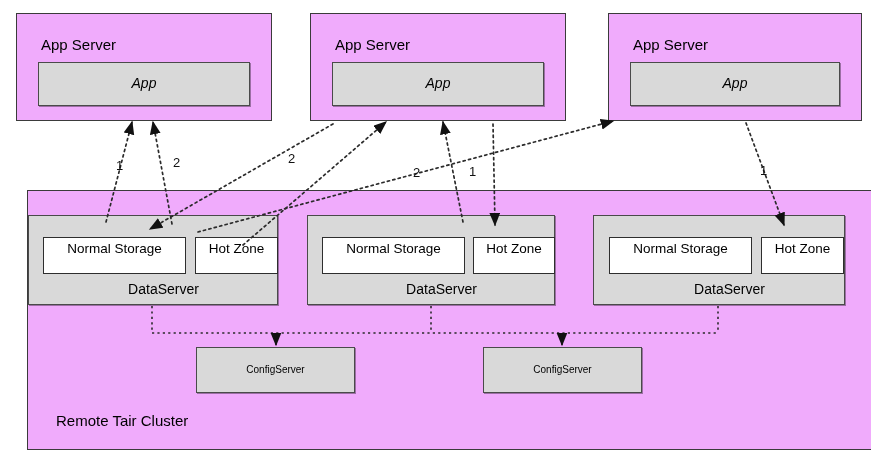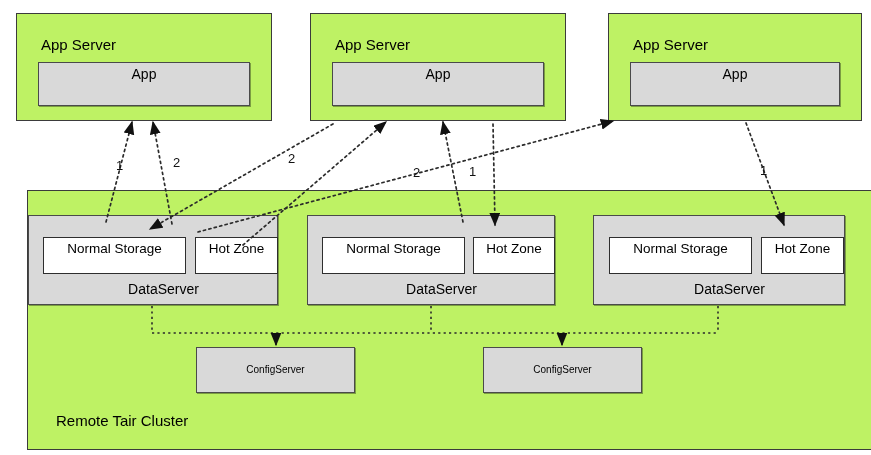--- a/index.html
+++ b/index.html
@@ -12,21 +12,21 @@
     width: 871px;
     height: 455px;
     background: #ffffff;
     font-family: "Liberation Sans", sans-serif;
     overflow: hidden;
   }
   .box {
     position: absolute;
     box-sizing: border-box;
     border: 1.6px solid #3b3b3b;
-    background: #bef264;
+    background: #f0abfc;
   }
   .filled {
     background: #d9d9d9;
     border: 1.6px solid #4a4a4a;
     box-shadow: 1px 1px 0 rgba(0,0,0,0.35);
   }
   .centered-label {
     position: absolute;
     left: 0;
     right: 0;
@@ -44,21 +44,22 @@
     color: #000;
   }
   .app-inner {
     position: absolute;
     left: 21px;
     right: 21px;
     top: 48px;
     height: 42px;
   }
   .app-inner .centered-label {
-    top: 3px;
+    top: 12px;
+    font-style: italic;
   }
   .zone {
     position: absolute;
     box-sizing: border-box;
     border: 1.6px solid #2e2e2e;
     background: #ffffff;
     top: 21px;
     height: 37px;
   }
   .zone .centered-label {

